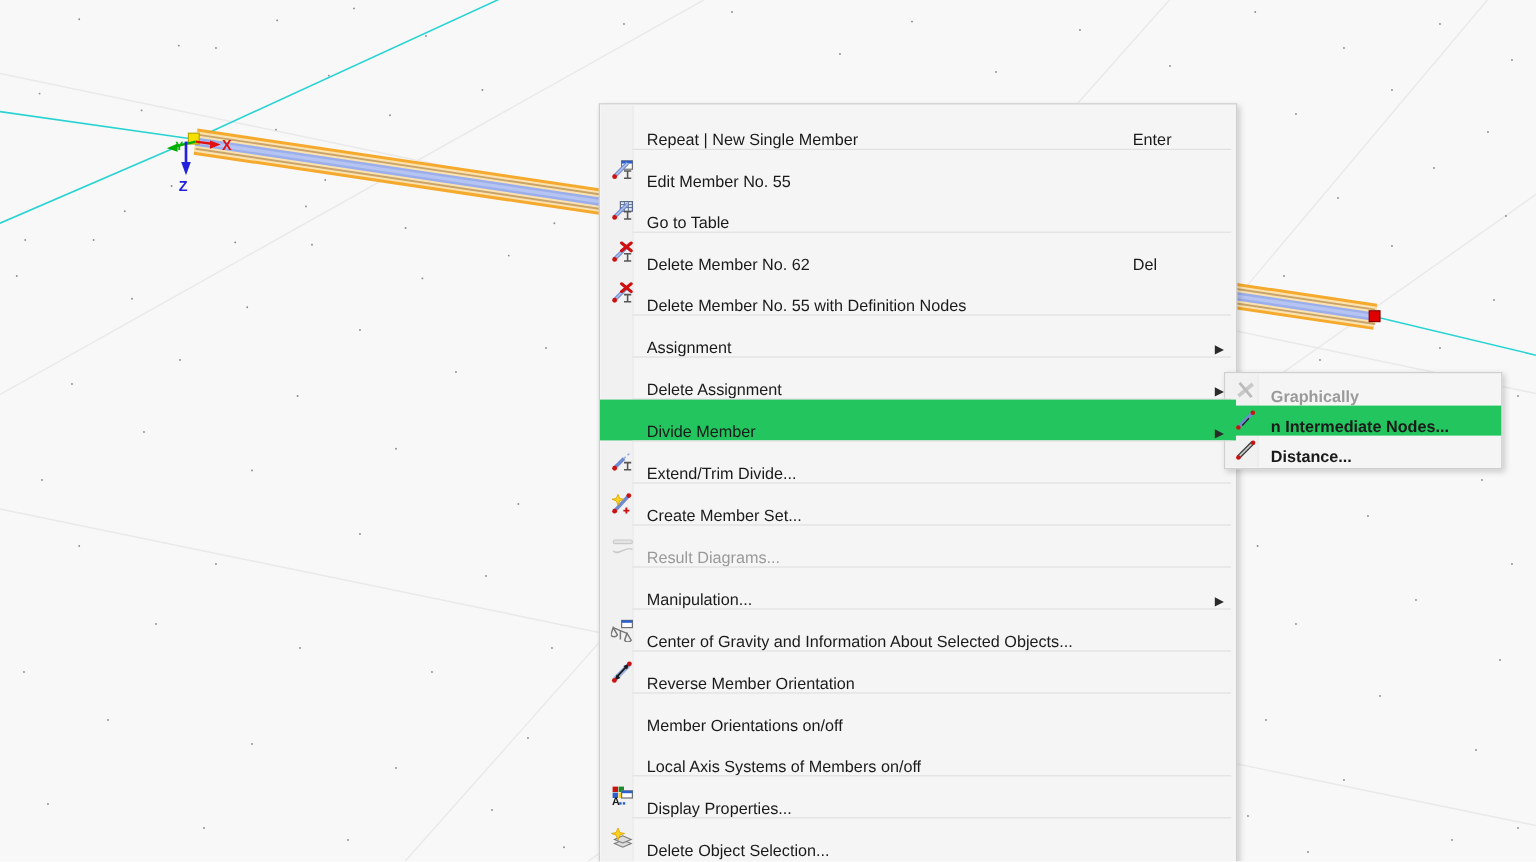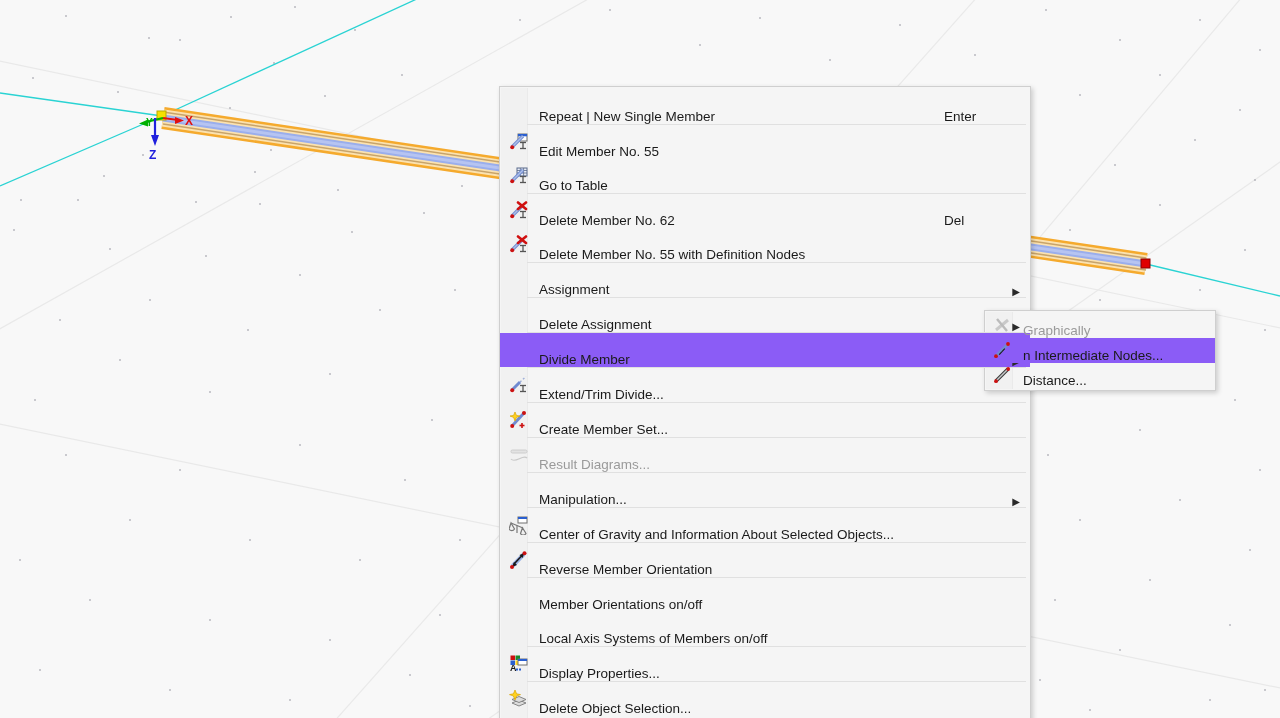--- a/index.html
+++ b/index.html
@@ -97,37 +97,38 @@
     flex: 0 0 auto;
     width: 14px;
     text-align: right;
     font-size: 10px;
     line-height: 1;
     color: #2a2a2a;
   }
   .mi.disabled .lbl { color: #9a9a9a; }
   .mi.disabled .ico { opacity: 0.45; filter: grayscale(1); }
   .mi.sel {
-    background: #8b5cf6;
+    background: #22c55e;
   }
 
   .sep {
     height: 1px;
     background: #e0e0e0;
     margin: 0 4px 0 27px;
     position: relative;
     z-index: 2;
   }
 
   
   #sub-menu {
-    left: 984px;
+    left: 1020px;
     top: 310px;
     width: 230px;
     padding: 2px 0;
+    font-weight: bold;
   }
   #sub-menu .gutter {
     position: absolute;
     left: 1px; top: 1px; bottom: 1px;
     width: 26px;
     background: #f1f1f1;
     border-right: 1px solid #eaeaea;
     pointer-events: none;
   }
   #sub-menu .mi { height: 25px; }

